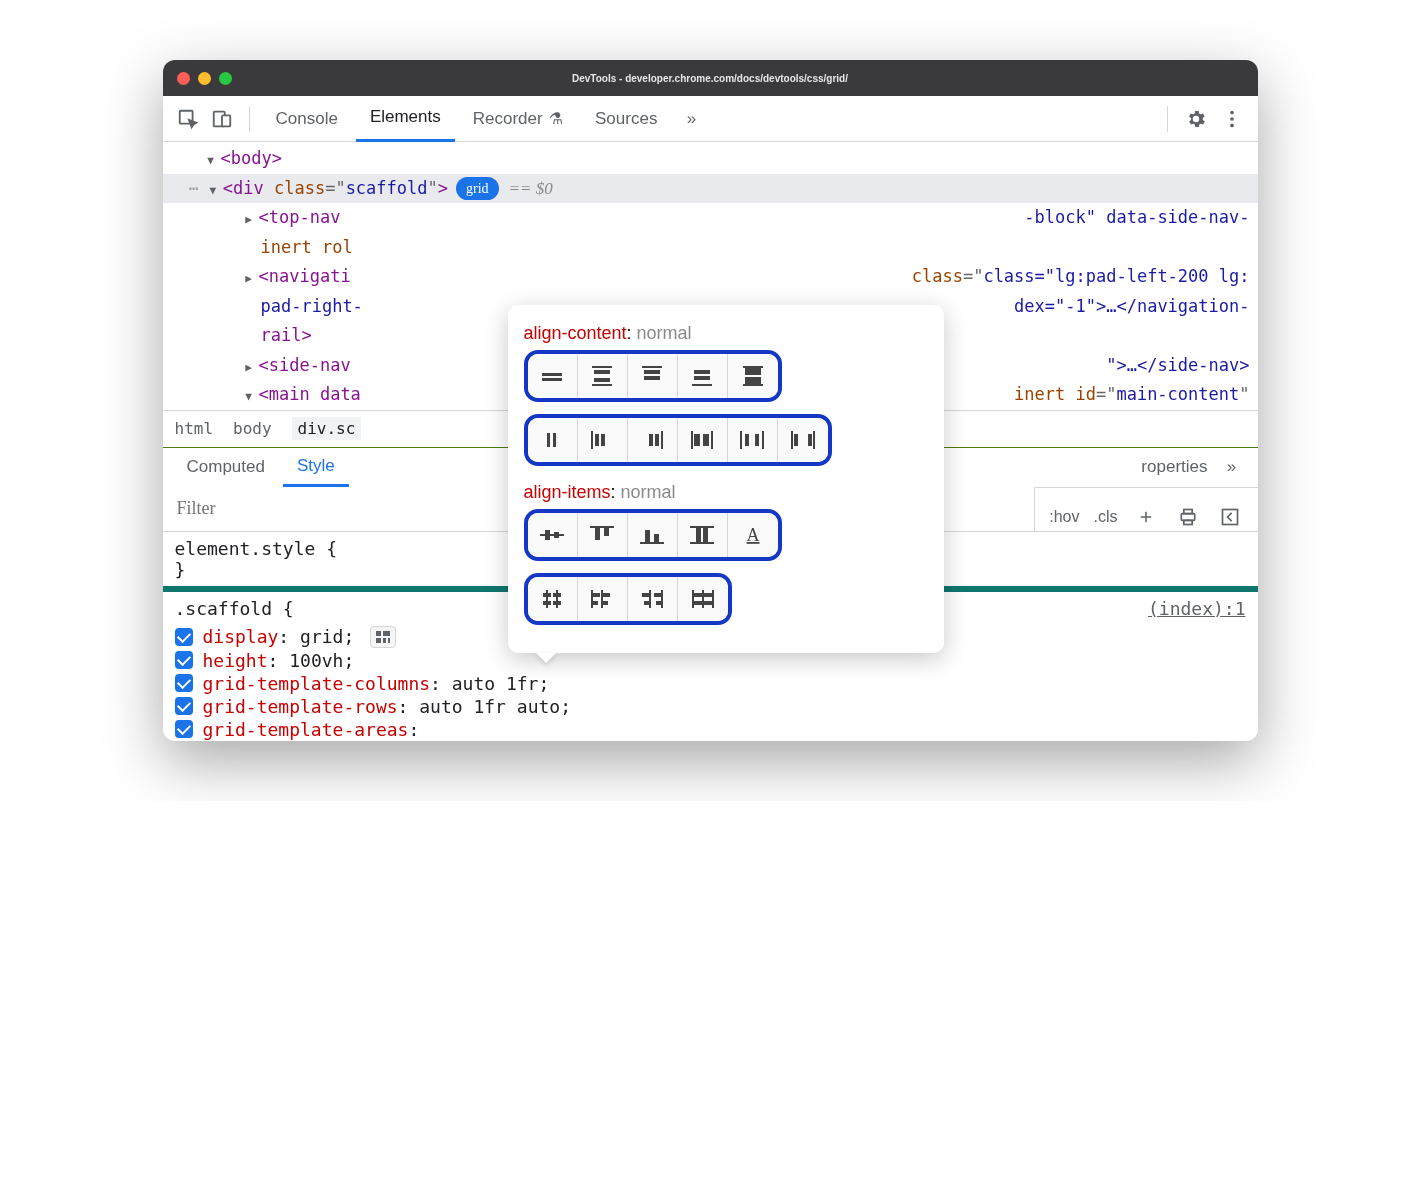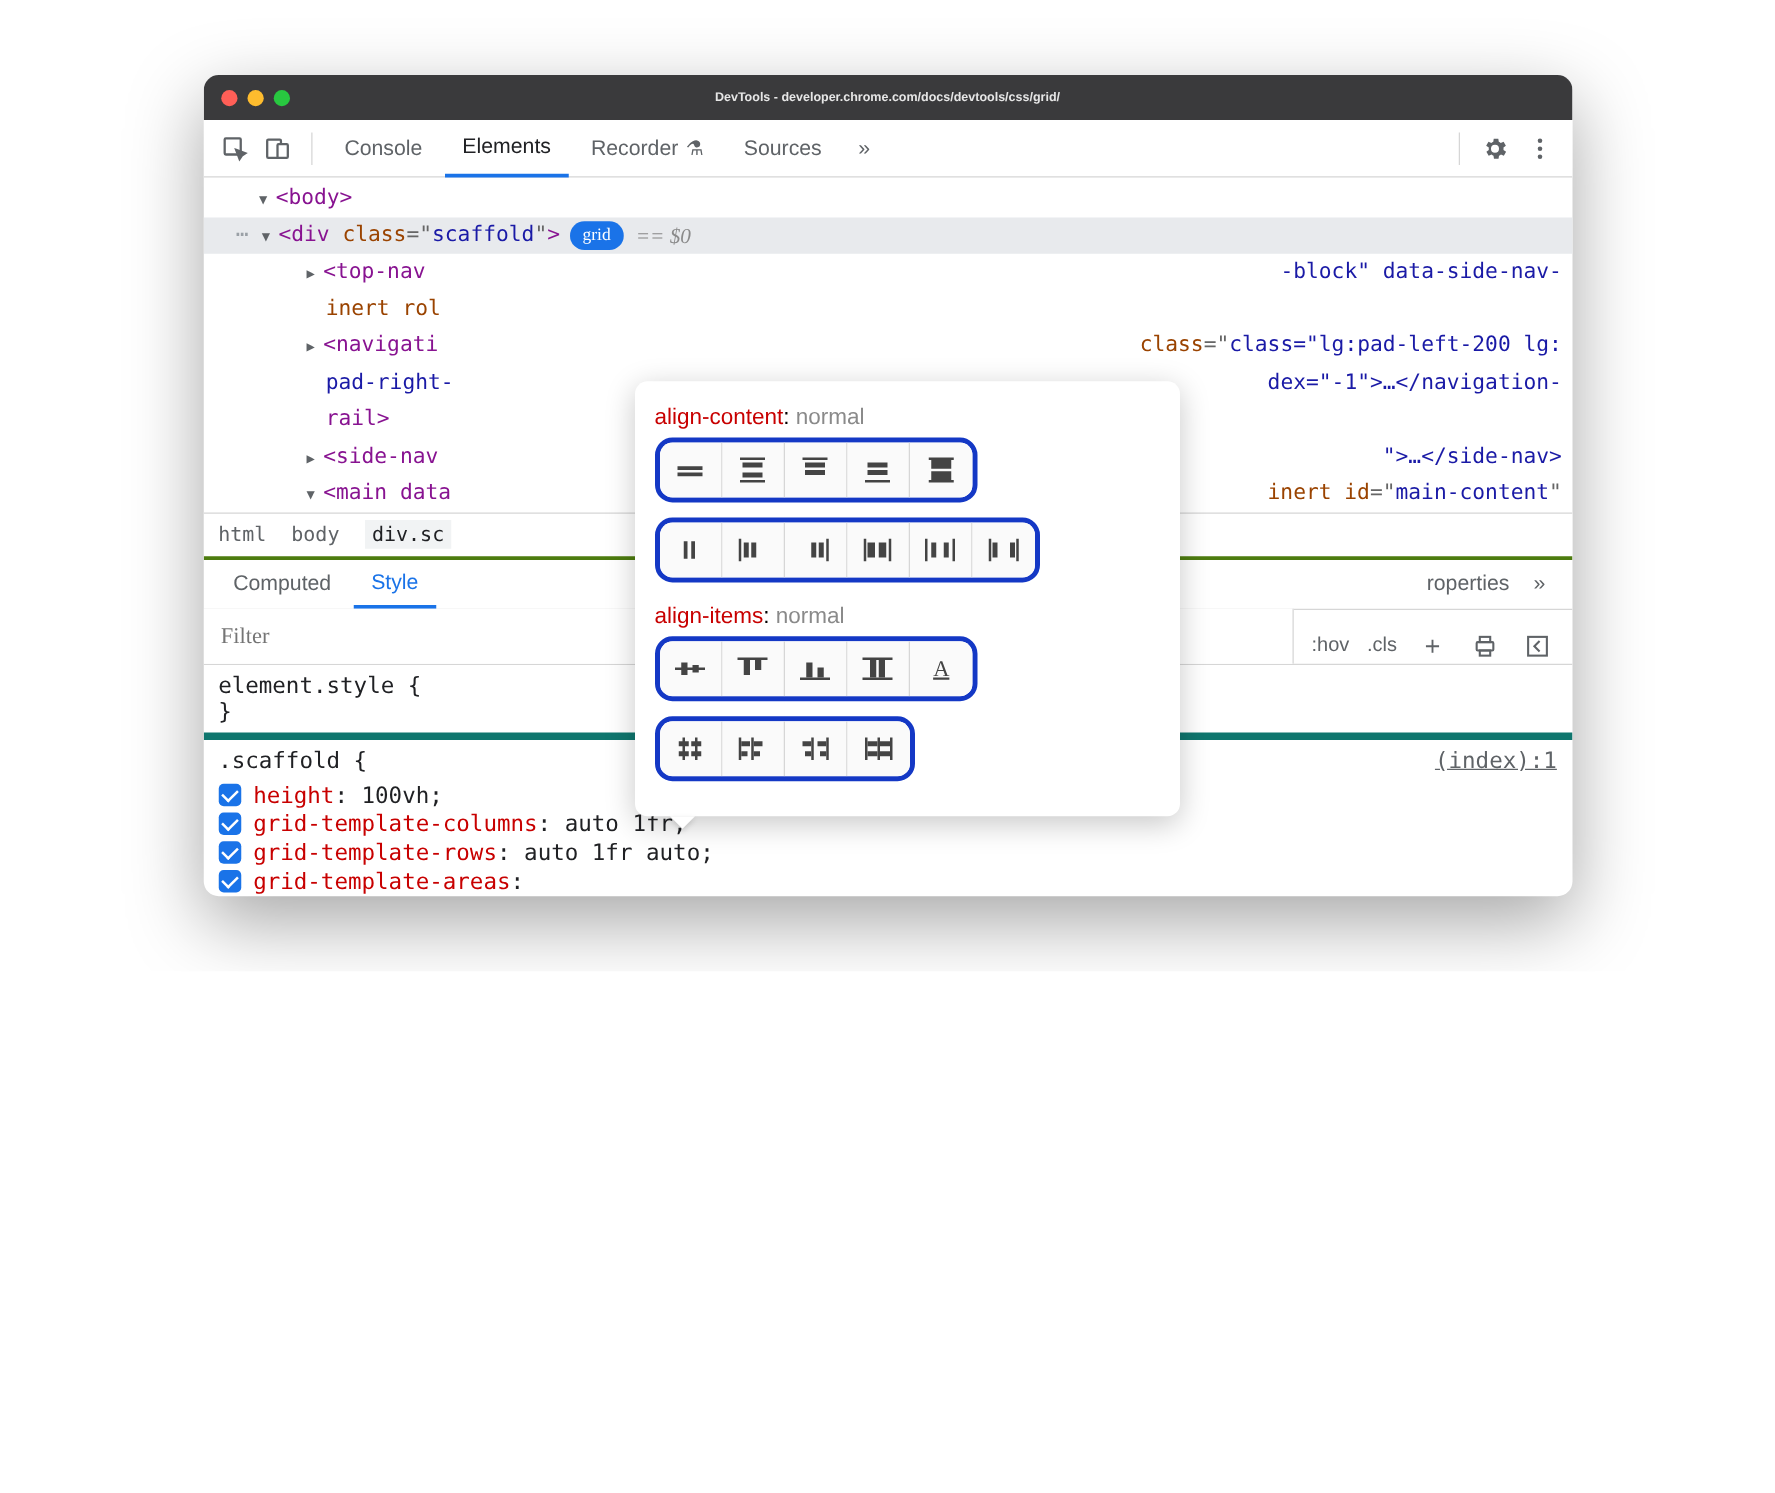--- a/index.html
+++ b/index.html
@@ -75,21 +75,21 @@
 .eq{color:#666;}
 .badge{ background:#1a73e8; color:#fff; border-radius:20px; padding:1px 10px; font-size:14px; margin-left:8px; font-family:-apple-system; }
 .eqzero{ color:#8a8a8a; font-family:-apple-system; margin-left:10px; font-style:italic;}
 .ellipsis{ color:#9aa0a6; margin-right:6px; letter-spacing:2px;}
 .indent1{padding-left:42px;}
 .indent2{padding-left:80px;}
 .wrap{ white-space: normal !important; padding-right: 8px; word-break: break-all;}
 
 .breadcrumb {
   border-top: 1px solid #d6d6d6;
-  border-bottom: 3px solid #4d7c0f;
+  border-bottom: 1px solid #4d7c0f;
   height: 38px;
   display:flex; align-items:center;
   font-family: Menlo, Consolas, monospace; font-size: 16px;
   padding: 0 12px; gap: 20px;
   background:#fff;
 }
 .bc-item{ color:#5f6367; }
 .bc-item.active{ color:#202124; background:#f1f3f4; padding:2px 6px; }
 
 .subtabs {
@@ -305,20 +305,33 @@
     <div style="padding:6px 12px;">
       <div>element.style {</div>
       <div>}</div>
     </div>
     <div class="rule-header">
       <span>.scaffold {</span>
       <span class="link">(index):1</span>
     </div>
     <div class="prop-row">
       <span class="chk"></span>
+      <span><span class="pname">display</span>: <span class="pval">grid;</span></span>
+      <span class="grid-icon-btn">
+        <svg width="16" height="14" viewBox="0 0 16 14">
+            <rect x="1" y="1" width="5" height="5" fill="#5f6367"></rect>
+            <rect x="8" y="1" width="7" height="5" fill="#5f6367"></rect>
+            <rect x="1" y="8" width="5" height="5" fill="#5f6367"></rect>
+            <rect x="8" y="8" width="3" height="5" fill="#5f6367"></rect>
+            <rect x="13" y="8" width="2" height="5" fill="#5f6367"></rect>
+          </svg>
+      </span>
+    </div>
+    <div class="prop-row">
+      <span class="chk"></span>
       <span><span class="pname">height</span>: <span class="pval">100vh;</span></span>
     </div>
     <div class="prop-row">
       <span class="chk"></span>
       <span><span class="pname">grid-template-columns</span>: <span class="pval">auto 1fr;</span></span>
     </div>
     <div class="prop-row">
       <span class="chk"></span>
       <span><span class="pname">grid-template-rows</span>: <span class="pval">auto 1fr auto;</span></span>
     </div>

